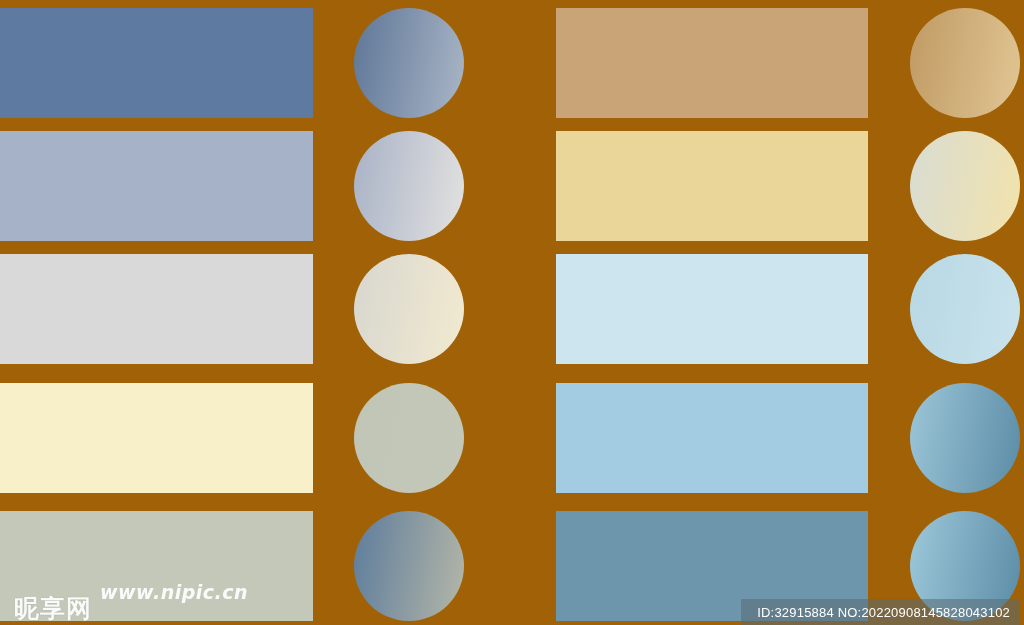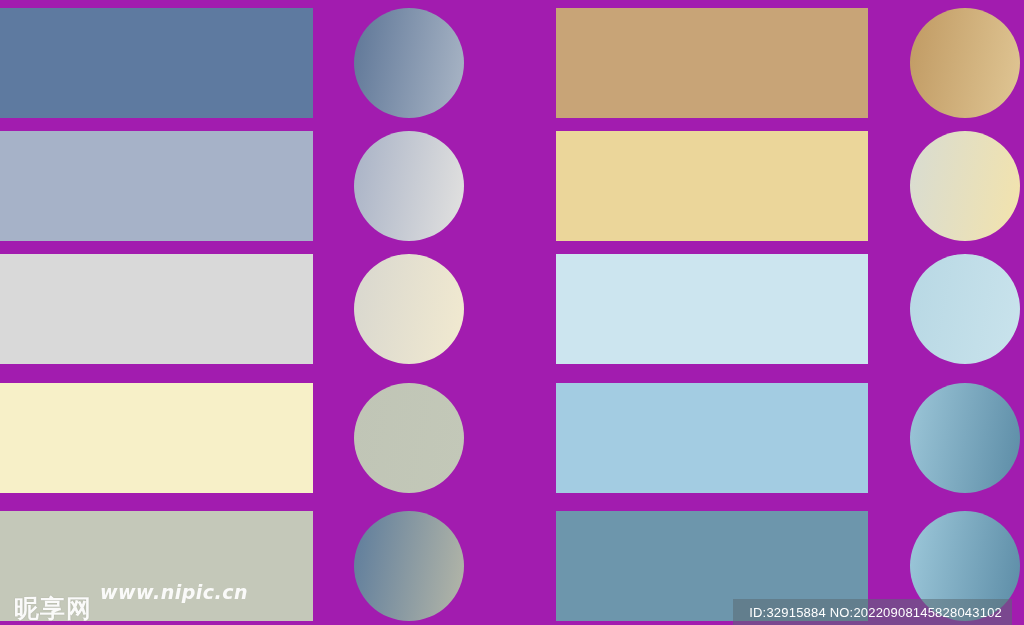--- a/index.html
+++ b/index.html
@@ -73,39 +73,39 @@
     font-style: italic;
     font-weight: bold;
     color: #ffffff;
     letter-spacing: .5px;
     line-height: 1;
     padding-bottom: 19px;
   }
 
   #watermark-id {
     position: absolute;
-    right: 12px;
+    right: 4px;
     bottom: 0px;
     height: 26px;
     padding: 0 10px 0 16px;
     display: flex;
     align-items: center;
     background: rgba(90,108,116,0.55);
     color: #ffffff;
     font-family: "Liberation Sans", sans-serif;
     font-size: 13px;
     letter-spacing: .2px;
     white-space: nowrap;
     pointer-events: none;
   }
 </style>
 </head>
 <body>
 
-<div id="canvas" style="background: #a21caf;">
+<div id="canvas" style="background: #a16207;">
 
   <div class="swatch-row" style="top:8px">
     <div class="bar left" style="background: rgb(94, 122, 160);"></div>
     <div class="dot left" style="background: linear-gradient(100deg, rgb(94, 118, 151) 0%, rgb(170, 182, 198) 100%);"></div>
     <div class="bar right" style="background: rgb(200, 164, 119);"></div>
     <div class="dot right" style="background: linear-gradient(100deg, rgb(192, 154, 99) 0%, rgb(224, 198, 148) 100%);"></div>
   </div>
 
   <div class="swatch-row" style="top:131px">
     <div class="bar left" style="background: rgb(166, 178, 200);"></div>

